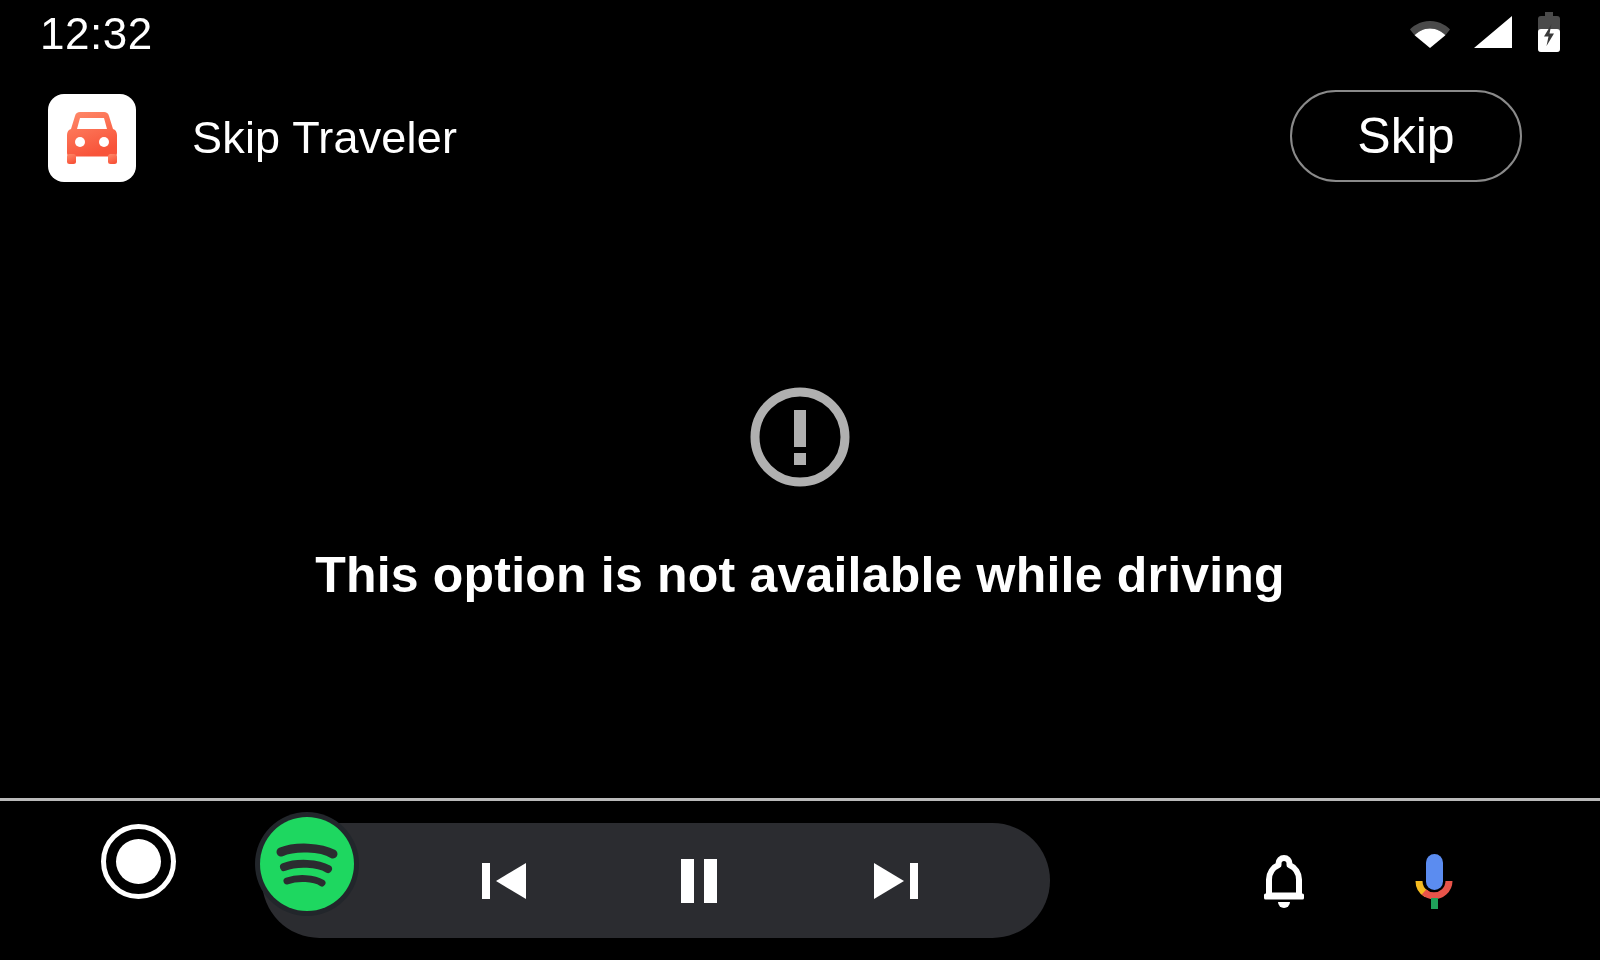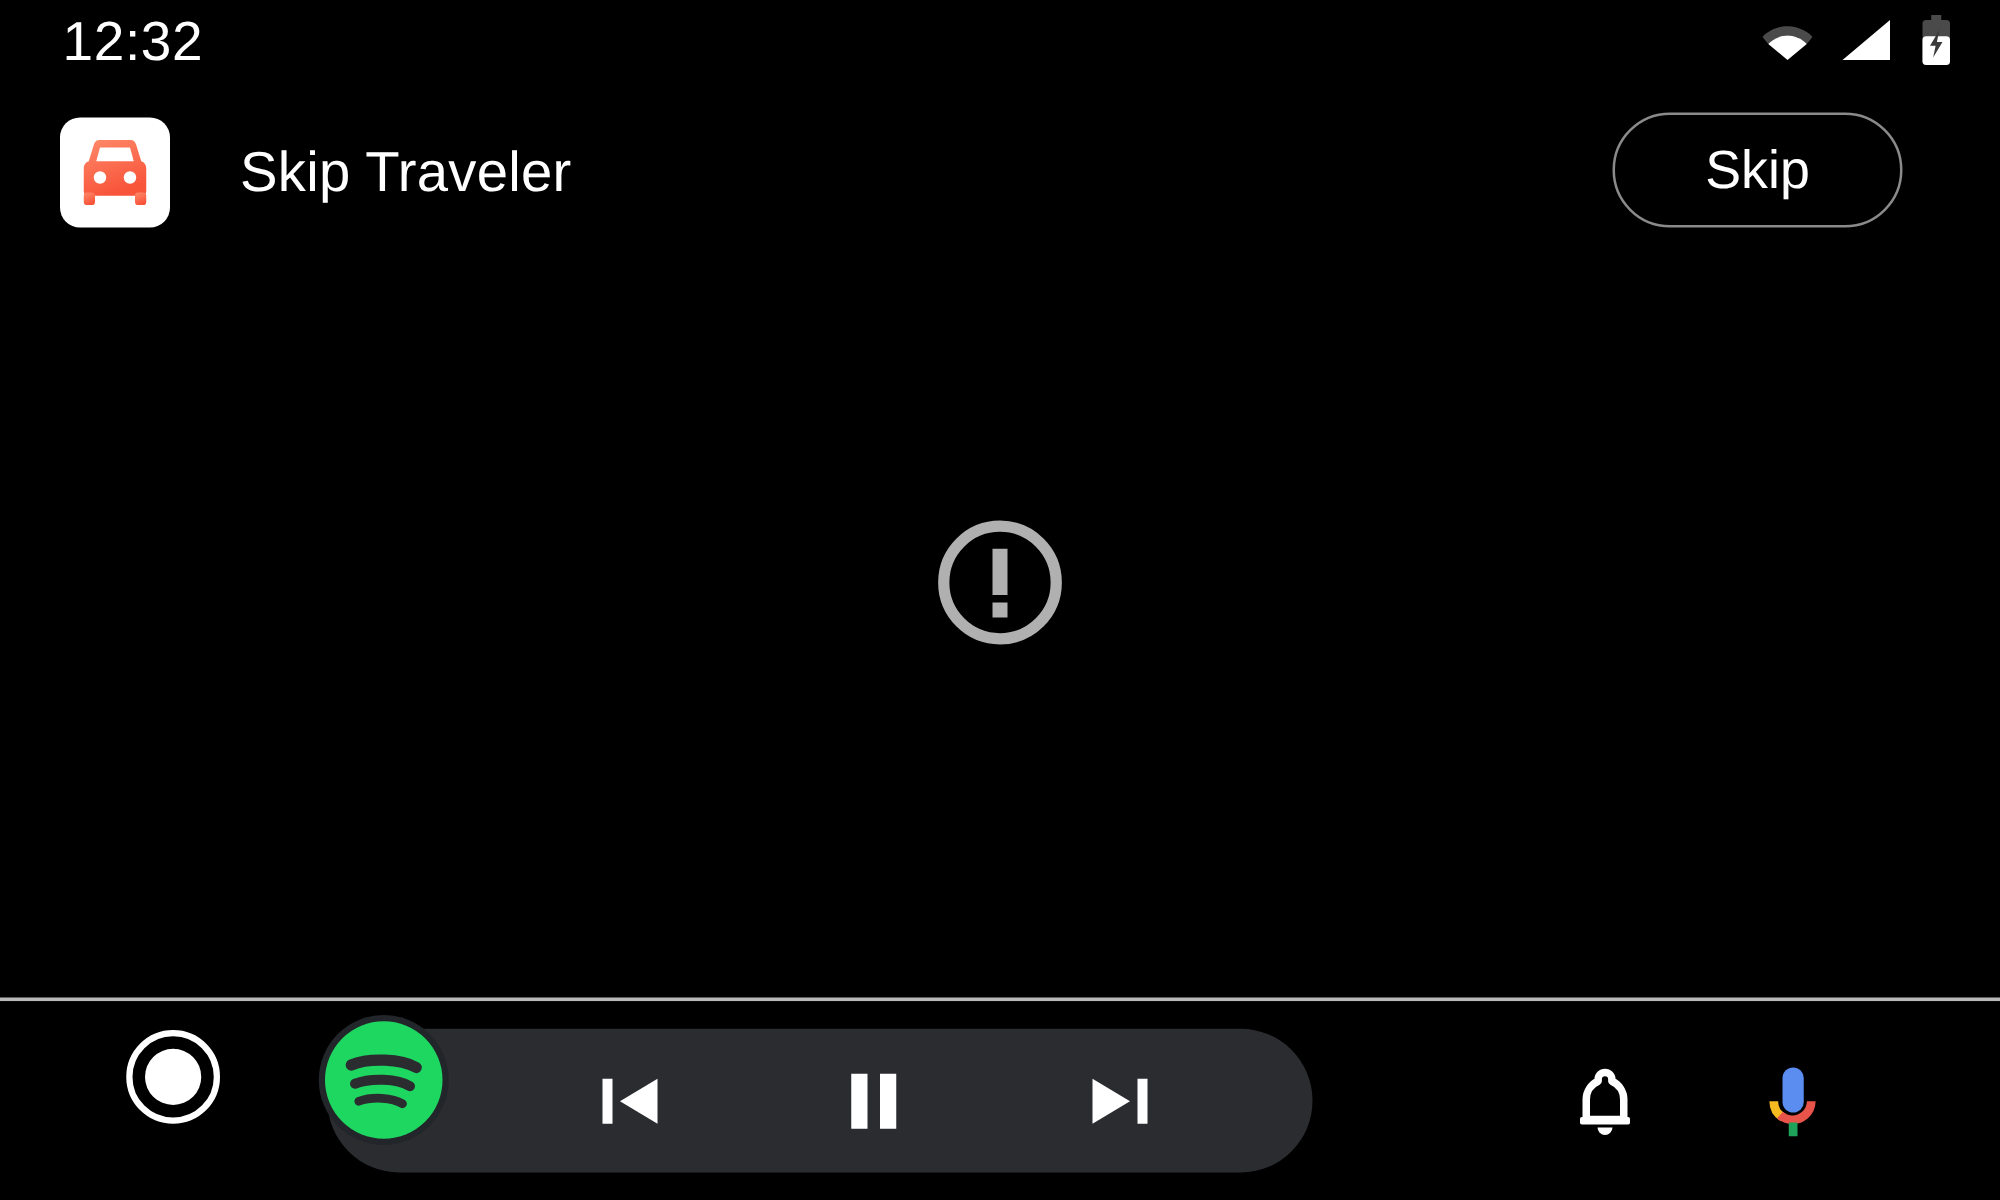--- a/index.html
+++ b/index.html
@@ -14,21 +14,21 @@
     width:1600px; height:960px;
     background:#000;
   }
 
   
   .status-bar {
     position:absolute; top:0; left:0;
     width:1600px; height:66px;
   }
   .clock {
-    position:absolute; left:50px; top:6px;
+    position:absolute; left:40px; top:6px;
     font-size:44px; line-height:56px;
     color:#ffffff; letter-spacing:0.5px;
   }
   .status-icons {
     position:absolute; right:38px; top:12px;
     display:flex; align-items:center; gap:22px;
   }
   .status-icons svg { display:block; }
 
   
@@ -51,21 +51,21 @@
     letter-spacing:0.2px;
   }
   .skip-button {
     position:absolute; right:78px; top:8px;
     width:232px; height:92px;
     border:2px solid #8a8a8a;
     border-radius:46px;
     background:transparent;
     color:#ffffff;
     font-family:"Liberation Sans", sans-serif;
-    font-size:43px;
+    font-size:50px;
     display:flex; align-items:center; justify-content:center;
     cursor:pointer;
   }
 
   
   .content {
     position:absolute; left:0; top:188px;
     width:1600px; height:612px;
     display:flex; flex-direction:column;
     align-items:center; justify-content:center;
@@ -202,20 +202,21 @@
   <div class="content">
 
     <div class="warning-icon">
       <svg width="106" height="106" viewBox="0 0 106 106">
         <circle cx="53" cy="53" r="45" fill="none" stroke="#b0b0b0" stroke-width="9"></circle>
         <rect x="47" y="26" width="12" height="37" fill="#b0b0b0"></rect>
         <rect x="47" y="69" width="12" height="12" fill="#b0b0b0"></rect>
       </svg>
     </div>
 
+    <div class="warning-text">This option is not available while driving</div>
   </div>
 
   <div class="divider"></div>
 
   <div class="nav-bar"></div>
 
   <div class="home-button">
     <div class="inner"></div>
   </div>
 

